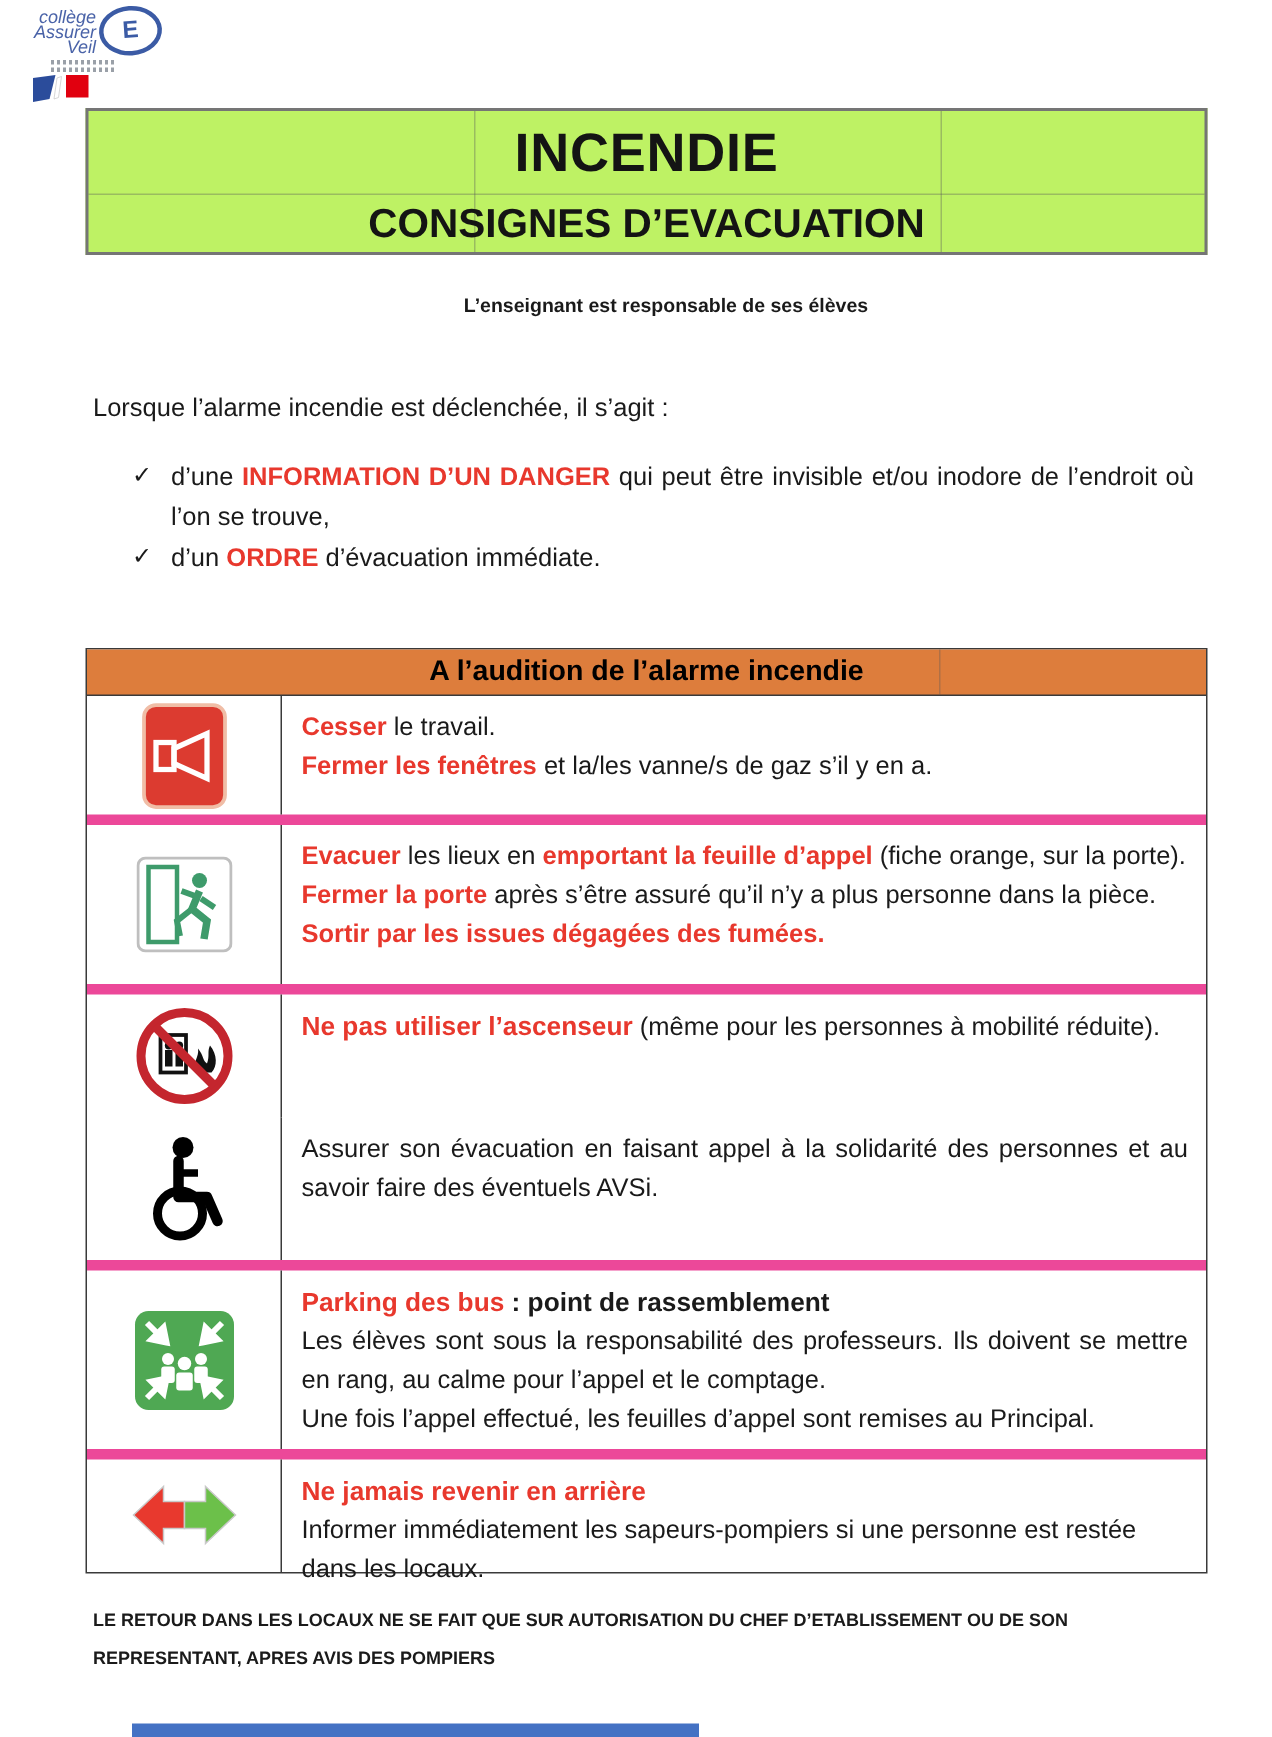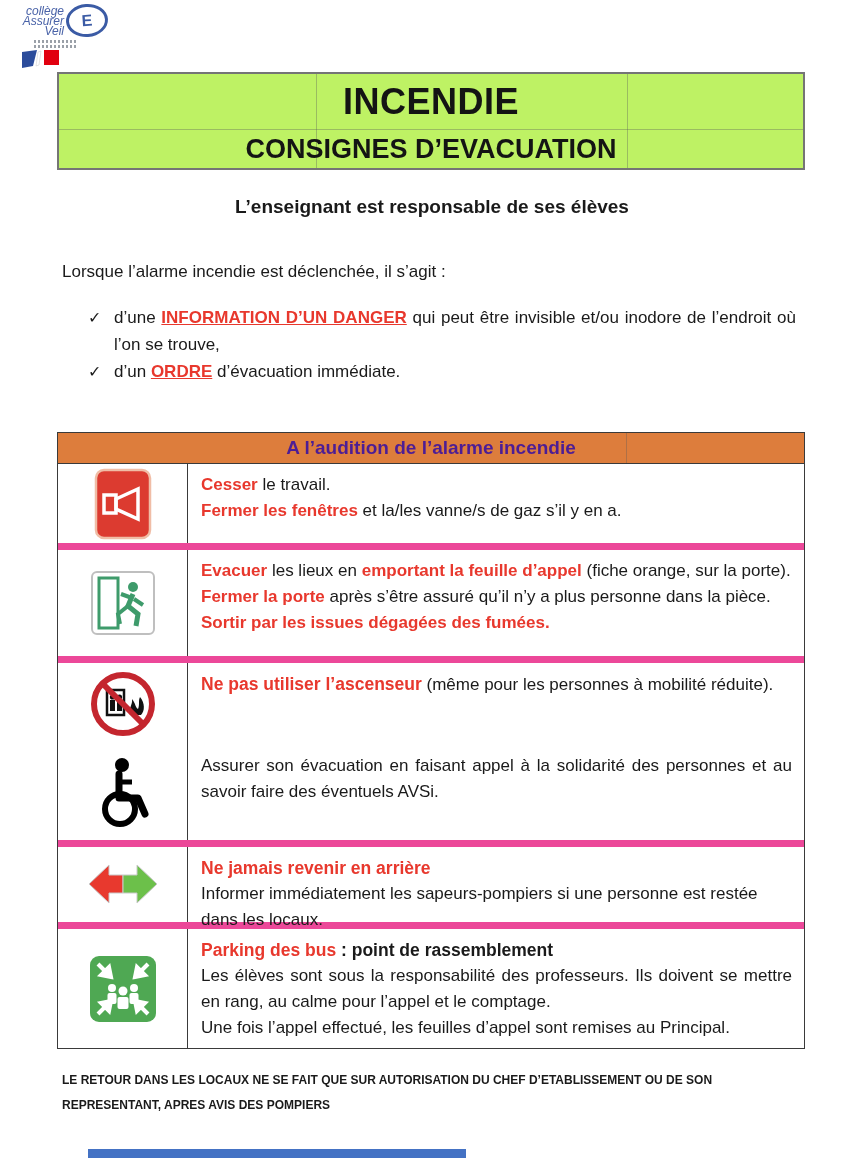--- a/index.html
+++ b/index.html
@@ -19,32 +19,32 @@
   
   .banner{position:absolute;left:57px;top:72px;width:744px;height:94px;background:#bef264;
           border:2px solid #757575;}
   .banner .vline{position:absolute;top:0;bottom:0;width:1px;background:rgba(90,90,90,0.35);}
   .banner-title{position:absolute;left:0;right:0;top:0;height:55px;display:flex;align-items:center;justify-content:center;
                 font-size:36px;font-weight:700;color:#141414;letter-spacing:0.5px;border-bottom:1px solid rgba(90,90,90,0.35);}
   .banner-sub{position:absolute;left:0;right:0;top:56px;bottom:0;display:flex;align-items:center;justify-content:center;
               font-size:27px;font-weight:700;color:#141414;}
 
   
-  .responsible{position:absolute;left:60px;top:196px;width:744px;text-align:center;font-size:19px;font-weight:700;}
+  .responsible{position:absolute;left:72px;top:196px;width:744px;text-align:center;font-size:13px;font-weight:700;}
   .lead{position:absolute;left:62px;top:262px;width:740px;font-size:17px;}
   .bullets{position:absolute;left:88px;top:304px;width:708px;font-size:17px;line-height:27px;}
   .bullet{display:flex;}
   .bullet .check{flex:0 0 26px;font-size:16px;}
   .bullet .btext{flex:1;text-align:justify;}
-  .redu{color:#e8382d;font-weight:700;text-decoration:underline;}
+  .redu{color:#e8382d;font-weight:700;}
   .red{color:#e8382d;font-weight:700;}
 
   
   .ctable{position:absolute;left:57px;top:432px;width:746px;border:1px solid #3a3a3a;background:#fff;}
-  .thead{height:30px;background:#dd7d3c;color:#4c1d95;font-weight:700;font-size:19px;
+  .thead{height:30px;background:#dd7d3c;color:#000000;font-weight:700;font-size:19px;
          display:flex;align-items:center;justify-content:center;position:relative;border-bottom:1px solid #3a3a3a;}
   .thead .vline{position:absolute;top:0;bottom:0;width:1px;background:rgba(90,90,90,0.35);}
   .trow{display:flex;border-top:7px solid #ec4899;}
   .trow.first{border-top:none;}
   .trow.nosep{border-top:none;}
   .icon-cell{flex:0 0 129px;border-right:1px solid #3a3a3a;display:flex;align-items:center;justify-content:center;}
   .text-cell{flex:1;display:flex;flex-direction:column;padding:8px 12px 8px 13px;
              font-size:17px;line-height:26px;}
   .text-cell .just{text-align:justify;}
   .rtitle{color:#e8382d;font-weight:700;font-size:17.5px;}
@@ -161,33 +161,20 @@
       <div class="icon-cell">
         <svg width="58" height="74" viewBox="0 0 58 74">
           <circle cx="28" cy="9" r="7" fill="#000000"></circle>
           <path d="M25,18 L25,42 L44,42 L51,58" fill="none" stroke="#000000" stroke-width="7" stroke-linecap="round" stroke-linejoin="round"></path>
           <path d="M25,26 L38,26" stroke="#000000" stroke-width="5"></path>
           <circle cx="26" cy="53" r="15" fill="none" stroke="#000000" stroke-width="6"></circle>
         </svg>
       </div>
       <div class="text-cell">
         <div class="just">Assurer son évacuation en faisant appel à la solidarité des personnes et au savoir faire des éventuels AVSi.</div>
-      </div>
-    </div>
-
-    <div class="trow" style="height:75px">
-      <div class="icon-cell">
-        <svg width="74" height="48" viewBox="0 0 74 48">
-          <polygon points="3,23 23,4 23,14 37,14 37,32 23,32 23,42" fill="#e8392e" stroke="#c9c9c9" stroke-width="1"></polygon>
-          <polygon points="71,23 51,4 51,14 37,14 37,32 51,32 51,42" fill="#6cc04a" stroke="#c9c9c9" stroke-width="1"></polygon>
-        </svg>
-      </div>
-      <div class="text-cell">
-        <div class="rtitle">Ne jamais revenir en arrière</div>
-        <div>Informer immédiatement les sapeurs-pompiers si une personne est restée dans les locaux.</div>
       </div>
     </div>
 
     <div class="trow" style="height:119px">
       <div class="icon-cell">
         <svg width="68" height="68" viewBox="0 0 68 68">
           <rect x="1" y="1" width="66" height="66" rx="9" fill="#4fa853"></rect>
           <g stroke="#ffffff" stroke-width="4" fill="#ffffff">
             <line x1="9" y1="9" x2="20" y2="20"></line>
               <polygon points="22,22 12,20 20,12"></polygon>
@@ -208,19 +195,32 @@
           </g>
         </svg>
       </div>
       <div class="text-cell">
         <div style="font-weight:700;font-size:17.5px;"><span class="rtitle">Parking des bus</span><span> : point de rassemblement</span></div>
         <div class="just">Les élèves sont sous la responsabilité des professeurs. Ils doivent se mettre en rang, au calme pour l’appel et le comptage.</div>
         <div>Une fois l’appel effectué, les feuilles d’appel sont remises au Principal.</div>
       </div>
     </div>
 
+    <div class="trow" style="height:75px">
+      <div class="icon-cell">
+        <svg width="74" height="48" viewBox="0 0 74 48">
+          <polygon points="3,23 23,4 23,14 37,14 37,32 23,32 23,42" fill="#e8392e" stroke="#c9c9c9" stroke-width="1"></polygon>
+          <polygon points="71,23 51,4 51,14 37,14 37,32 51,32 51,42" fill="#6cc04a" stroke="#c9c9c9" stroke-width="1"></polygon>
+        </svg>
+      </div>
+      <div class="text-cell">
+        <div class="rtitle">Ne jamais revenir en arrière</div>
+        <div>Informer immédiatement les sapeurs-pompiers si une personne est restée dans les locaux.</div>
+      </div>
+    </div>
+
   </div>
 
   <div class="warning">LE RETOUR DANS LES LOCAUX NE SE FAIT QUE SUR AUTORISATION DU CHEF D’ETABLISSEMENT OU DE SON REPRESENTANT, APRES AVIS DES POMPIERS</div>
 
   <div class="next-bar"></div>
 
 </div>
 
 </body></html>

